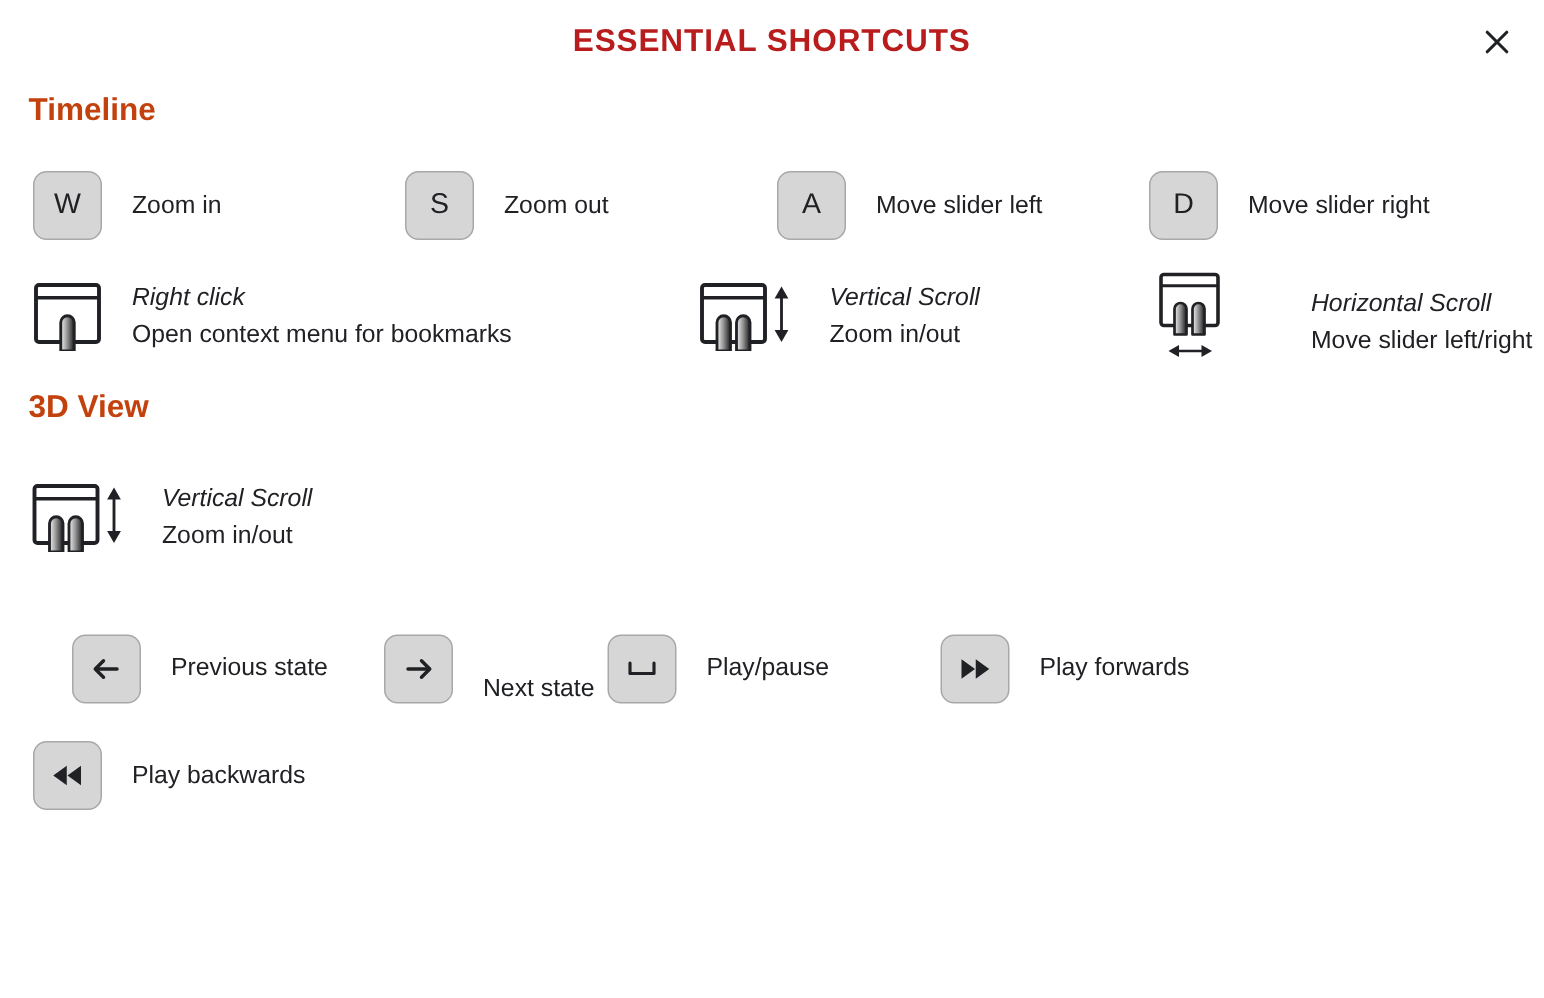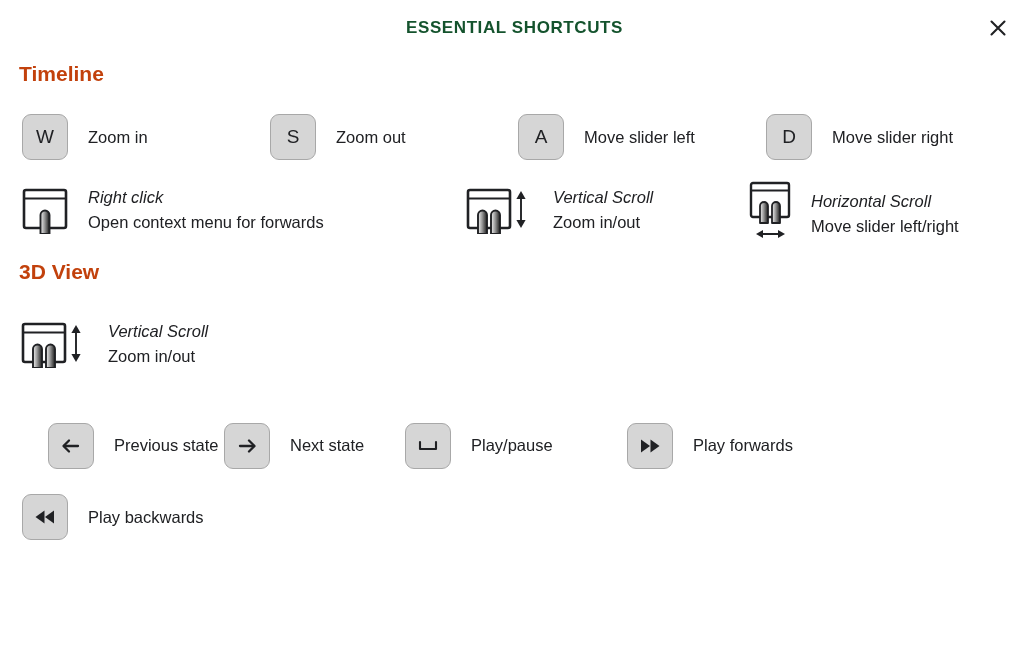--- a/index.html
+++ b/index.html
@@ -16,24 +16,24 @@
 
   
   .header {
     position: relative;
     height: 56px;
     display: flex;
     align-items: center;
     justify-content: center;
   }
   .dialog-title {
-    font-size: 17px;
+    font-size: 21px;
     font-weight: bold;
     letter-spacing: 0.6px;
-    color: #14532d;
+    color: #b91c1c;
   }
   .close-button {
     position: absolute;
     right: 14px;
     top: 12px;
     width: 34px;
     height: 34px;
     display: flex;
     align-items: center;
     justify-content: center;
@@ -160,21 +160,21 @@
               <stop offset="100%" stop-color="#1c1c1c"></stop>
             </linearGradient>
           </defs>
           <rect x="4" y="8" width="42" height="38" rx="2" fill="#ffffff" stroke="#202124" stroke-width="2.6"></rect>
           <line x1="4" y1="16.5" x2="46" y2="16.5" stroke="#202124" stroke-width="2.2"></line>
           <path d="M20.5 52 L20.5 33 a4.5 4.5 0 0 1 9 0 L29.5 52 Z" fill="url(#fingGradA)" stroke="#202124" stroke-width="1.9" stroke-linejoin="round"></path>
         </svg>
       </span>
       <span class="gesture-text">
         <span class="gesture-name">Right click</span>
-        <span class="gesture-desc">Open context menu for forwards</span>
+        <span class="gesture-desc">Open context menu for bookmarks</span>
       </span>
     </div>
 
     <div class="entry" style="left:465px; top:8px;">
       <span class="gesture-icon">
         <svg width="72" height="52" viewBox="0 0 72 52">
           <defs>
             <linearGradient id="fingGradB" x1="0" y1="0" x2="1" y2="0">
               <stop offset="0%" stop-color="#f2f2f2"></stop>
               <stop offset="45%" stop-color="#9a9a9a"></stop>
@@ -191,21 +191,21 @@
             <path d="M56 46 L51.4 38 L60.6 38 Z" stroke="none"></path>
           </g>
         </svg>
       </span>
       <span class="gesture-text">
         <span class="gesture-name">Vertical Scroll</span>
         <span class="gesture-desc">Zoom in/out</span>
       </span>
     </div>
 
-    <div class="entry" style="left:747px; top:6px;">
+    <div class="entry" style="left:770px; top:6px;gap:40px;">
       <span class="gesture-icon">
         <svg width="48" height="64" viewBox="0 0 48 64">
           <defs>
             <linearGradient id="fingGradC" x1="0" y1="0" x2="1" y2="0">
               <stop offset="0%" stop-color="#f2f2f2"></stop>
               <stop offset="45%" stop-color="#9a9a9a"></stop>
               <stop offset="100%" stop-color="#1c1c1c"></stop>
             </linearGradient>
           </defs>
           <rect x="4" y="3" width="38" height="34" rx="2" fill="#ffffff" stroke="#202124" stroke-width="2.4"></rect>
@@ -271,21 +271,21 @@
             <g stroke="#202124" stroke-width="2.3" fill="none" stroke-linecap="round" stroke-linejoin="round">
               <line x1="20" y1="13" x2="6" y2="13"></line>
               <polyline points="11,7.5 5.5,13 11,18.5"></polyline>
             </g>
           </svg>
         </span>
       </div>
       <div class="entry-label">Previous state</div>
     </div>
 
-    <div class="entry" style="left:224px;">
+    <div class="entry" style="left:256px;align-items:flex-end;">
       <div class="keycap glyph">
         <span>
           <svg width="26" height="26" viewBox="0 0 26 26">
             <g stroke="#202124" stroke-width="2.3" fill="none" stroke-linecap="round" stroke-linejoin="round">
               <line x1="6" y1="13" x2="20" y2="13"></line>
               <polyline points="15,7.5 20.5,13 15,18.5"></polyline>
             </g>
           </svg>
         </span>
       </div>

